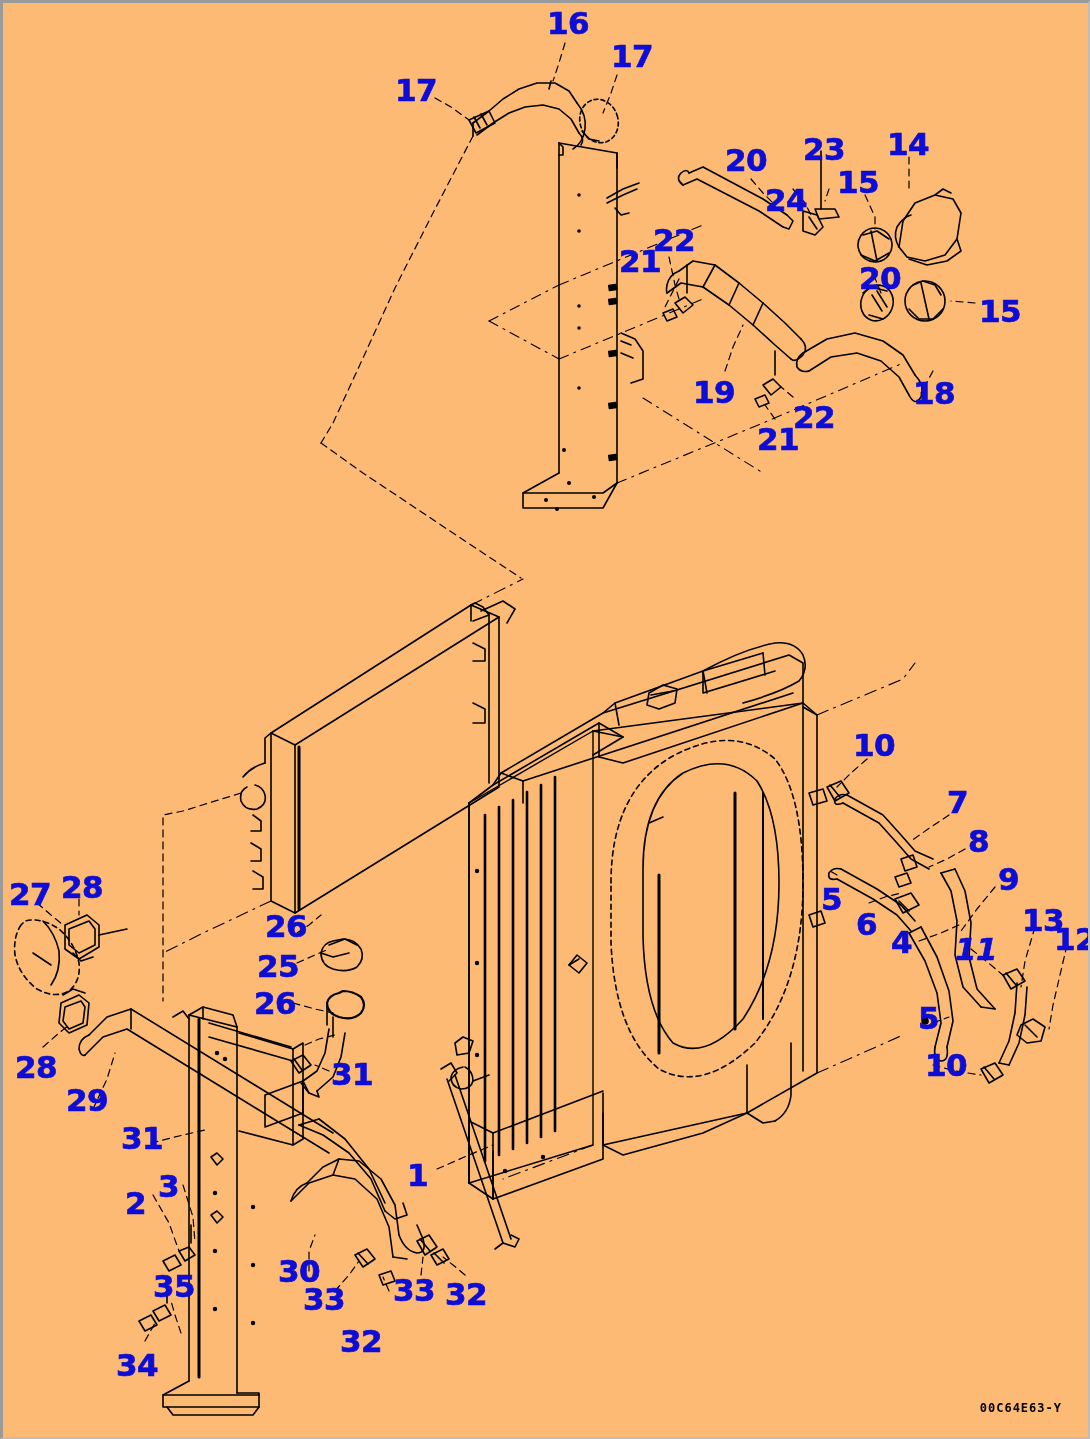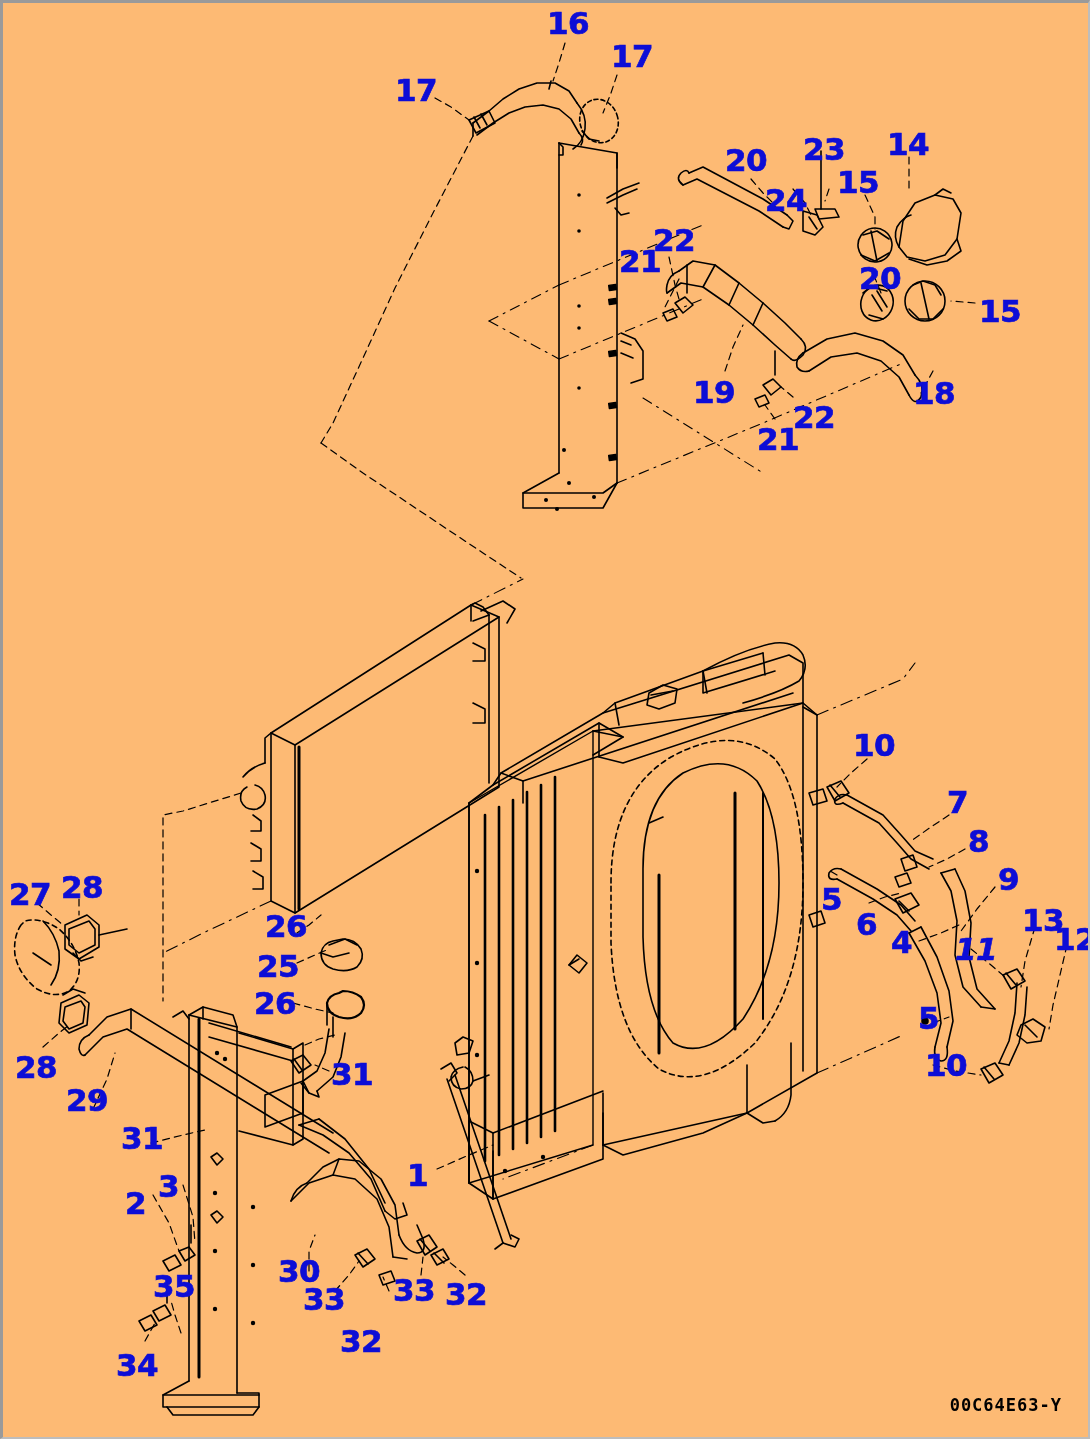--- a/index.html
+++ b/index.html
@@ -38,21 +38,21 @@
     -webkit-text-stroke:0.7px #0d0dd6;
   }
 
   
   #drawing-code{
     position:absolute;
     right:26px;
     bottom:22px;
     color:#000000;
     font-family:"DejaVu Sans Mono",monospace;
-    font-size:17px;
+    font-size:12px;
     font-weight:bold;
     letter-spacing:1px;
     white-space:nowrap;
   }
 </style>
 </head>
 <body>
 
 <div id="sheet">
 

